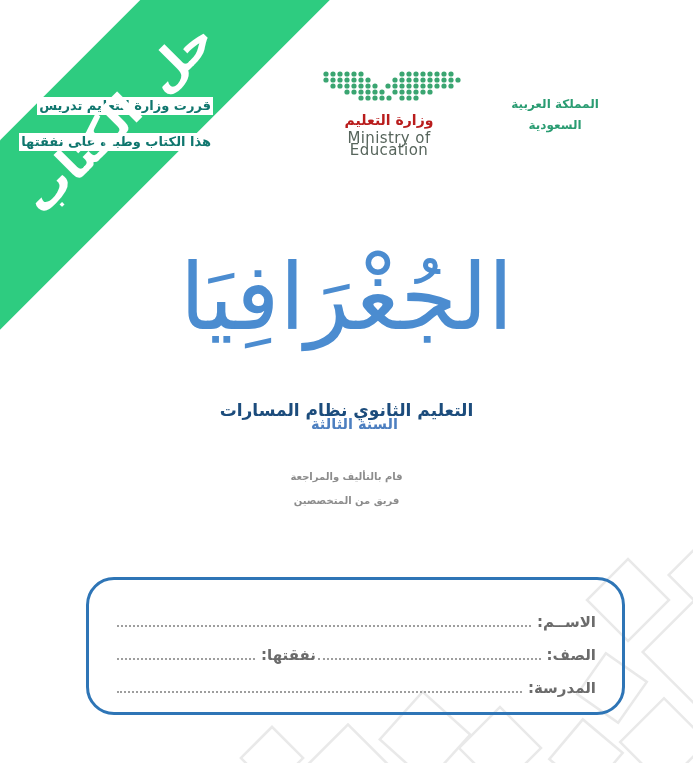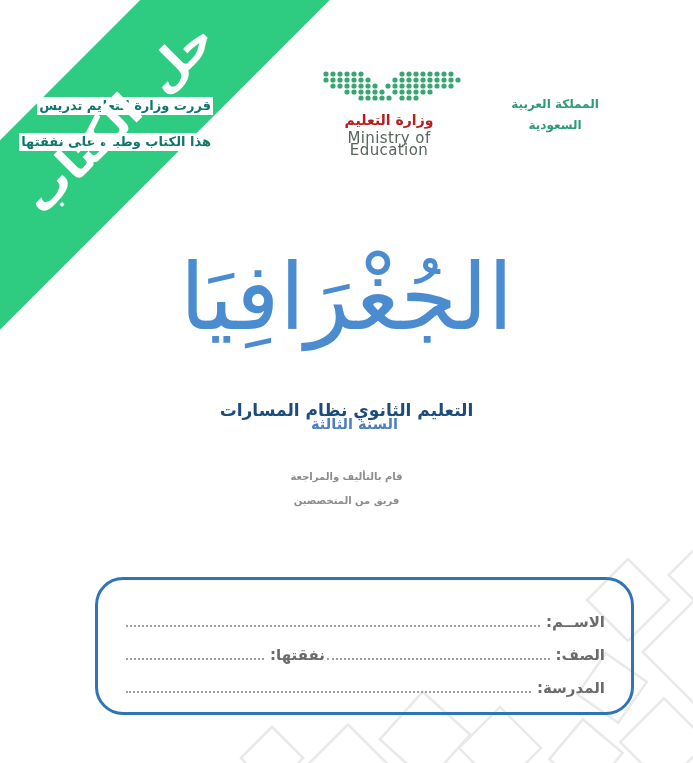--- a/index.html
+++ b/index.html
@@ -133,21 +133,21 @@
     color: #8c8c8c;
     font-size: 10px; font-weight: bold;
     direction: rtl; z-index: 1;
   }
   #authors-line-1 { top: 471px; }
   #authors-line-2 { top: 495px; }
 
   
   .student-form {
     position: absolute;
-    left: 95px; top: 577px;
+    left: 86px; top: 577px;
     width: 539px; height: 138px;
     border: 3px solid #2e75b6;
     border-radius: 28px;
     box-sizing: border-box;
     direction: rtl;
     padding: 18px 26px 0 26px;
     z-index: 1;
   }
   .form-row {
     display: flex;

